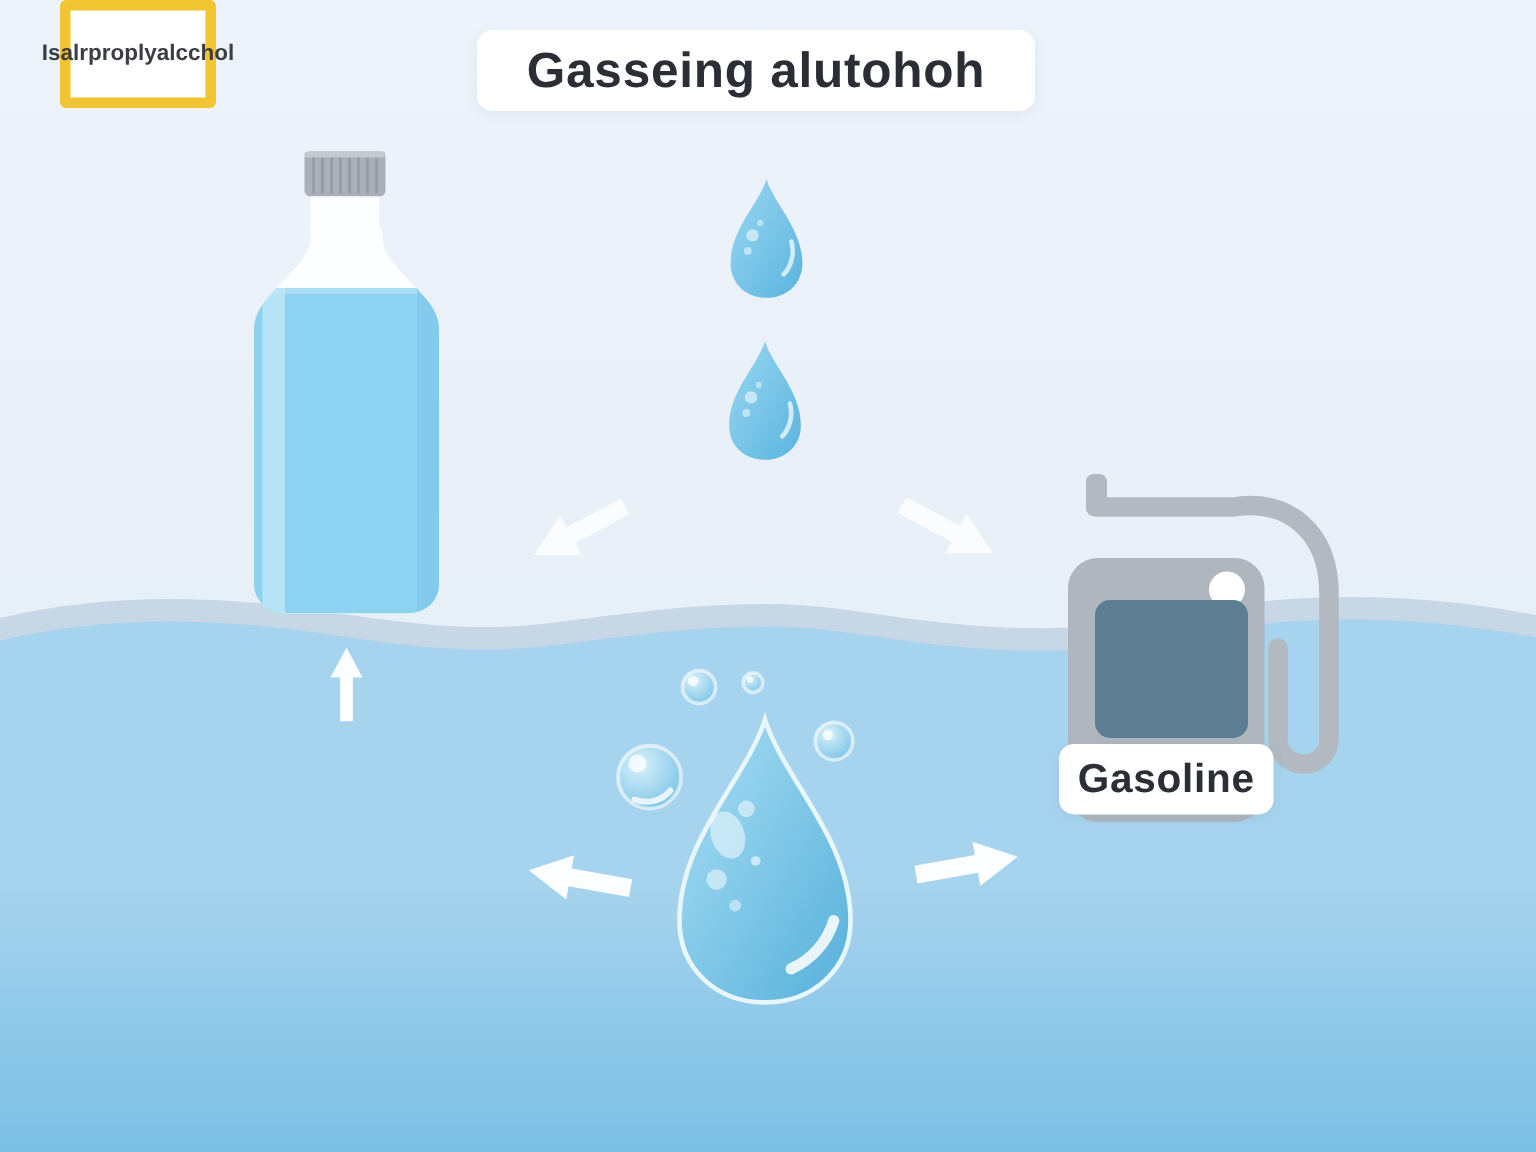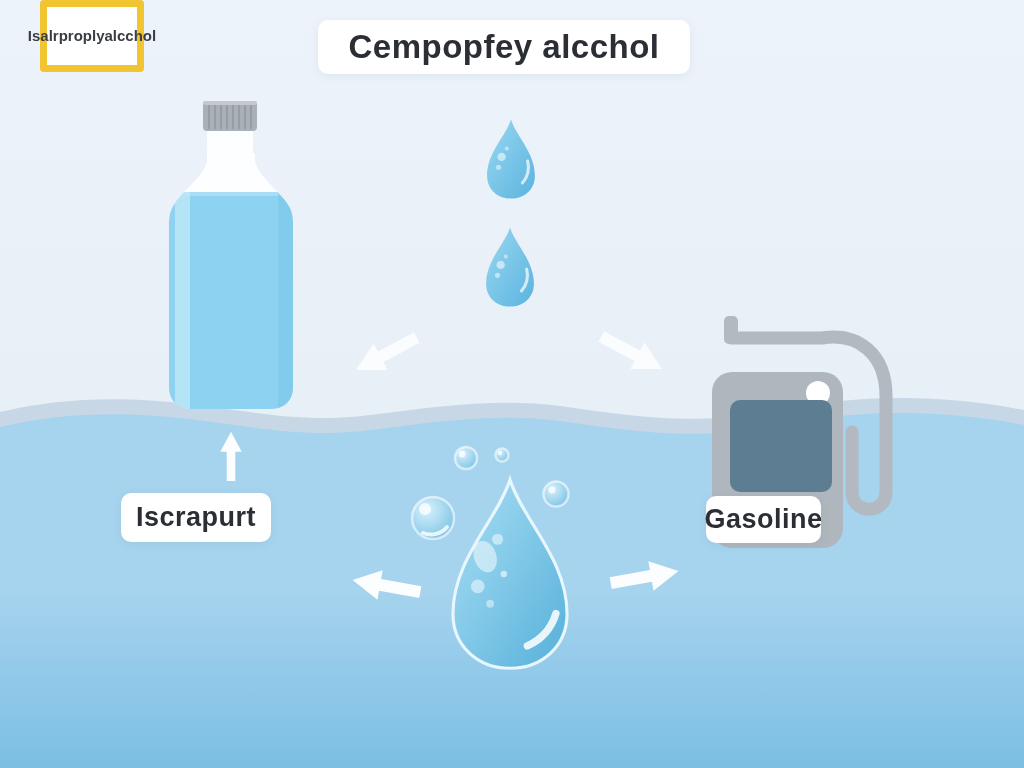--- a/index.html
+++ b/index.html
@@ -12,21 +12,21 @@
   .plate{
     position:absolute;background:#ffffff;border-radius:10px;
     color:#2B2F35;font-weight:700;text-align:center;
     box-shadow:0 2px 8px rgba(90,120,150,.10);
     display:flex;align-items:center;justify-content:center;
     letter-spacing:.5px;
   }
   #title-plate{left:318px;top:20px;width:372px;height:54px;font-size:33px;}
   #gasseing-plate{left:672px;top:133px;width:184px;height:56px;font-size:30px;}
   #iscrapurt-plate{left:121px;top:493px;width:150px;height:49px;font-size:27px;font-weight:700;}
-  #gasoline-plate{left:706px;top:496px;width:115px;height:47px;font-size:27px;font-weight:700;}
+  #gasoline-plate{left:706px;top:496px;width:143px;height:47px;font-size:27px;font-weight:700;}
   #bottle-label-plate{
     left:178px;top:246px;width:104px;height:72px;box-sizing:border-box;
     border:7px solid #F1C431;border-radius:4px;background:#fff;
     display:flex;flex-direction:row;align-items:center;justify-content:center;
     font-size:15px;font-weight:700;line-height:1.35;color:#3A3E44;box-shadow:none;margin-left:40px;
   }
   svg{display:block;}
   .arrow{position:absolute;}
   .faint{opacity:.82;}
   .solid{opacity:.96;}
@@ -163,22 +163,19 @@
     <polygon points="0,10 41,10 41,1 69,16 41,31 41,22 0,22" fill="#FFFFFF"></polygon>
   </svg>
   <svg class="arrow solid" style="left:351px;top:570px;transform:rotate(190deg)" width="70" height="32" viewBox="0 0 70 32">
     <polygon points="0,10 41,10 41,1 69,16 41,31 41,22 0,22" fill="#FFFFFF"></polygon>
   </svg>
   <svg class="arrow solid" style="left:610px;top:561px;transform:rotate(-10deg)" width="70" height="32" viewBox="0 0 70 32">
     <polygon points="0,10 41,10 41,1 69,16 41,31 41,22 0,22" fill="#FFFFFF"></polygon>
   </svg>
 
   <div class="plate" id="title-plate">
-    <span>Cempopfey alcchol</span>
-  </div>
-  <div class="plate" id="iscrapurt-plate">
-    <span>Iscrapurt</span>
+    <span>Gasseing alutohoh</span>
   </div>
   <div class="plate" id="gasoline-plate">
     <span>Gasoline</span>
   </div>
 
 </div>
 
 </body></html>

